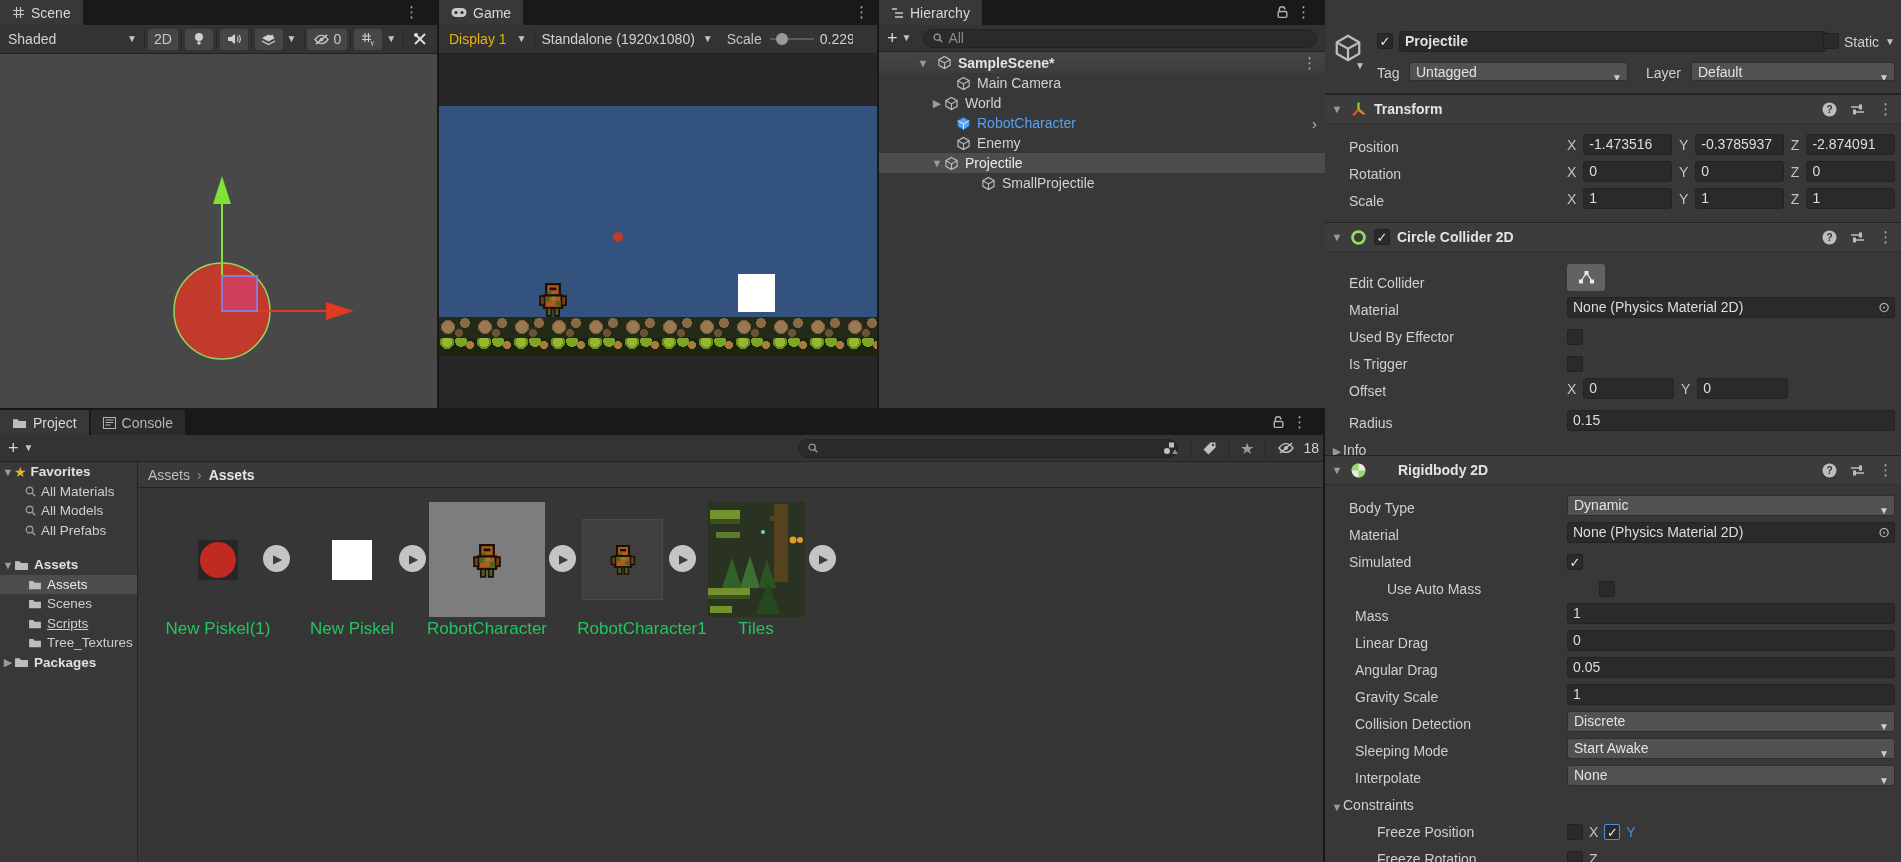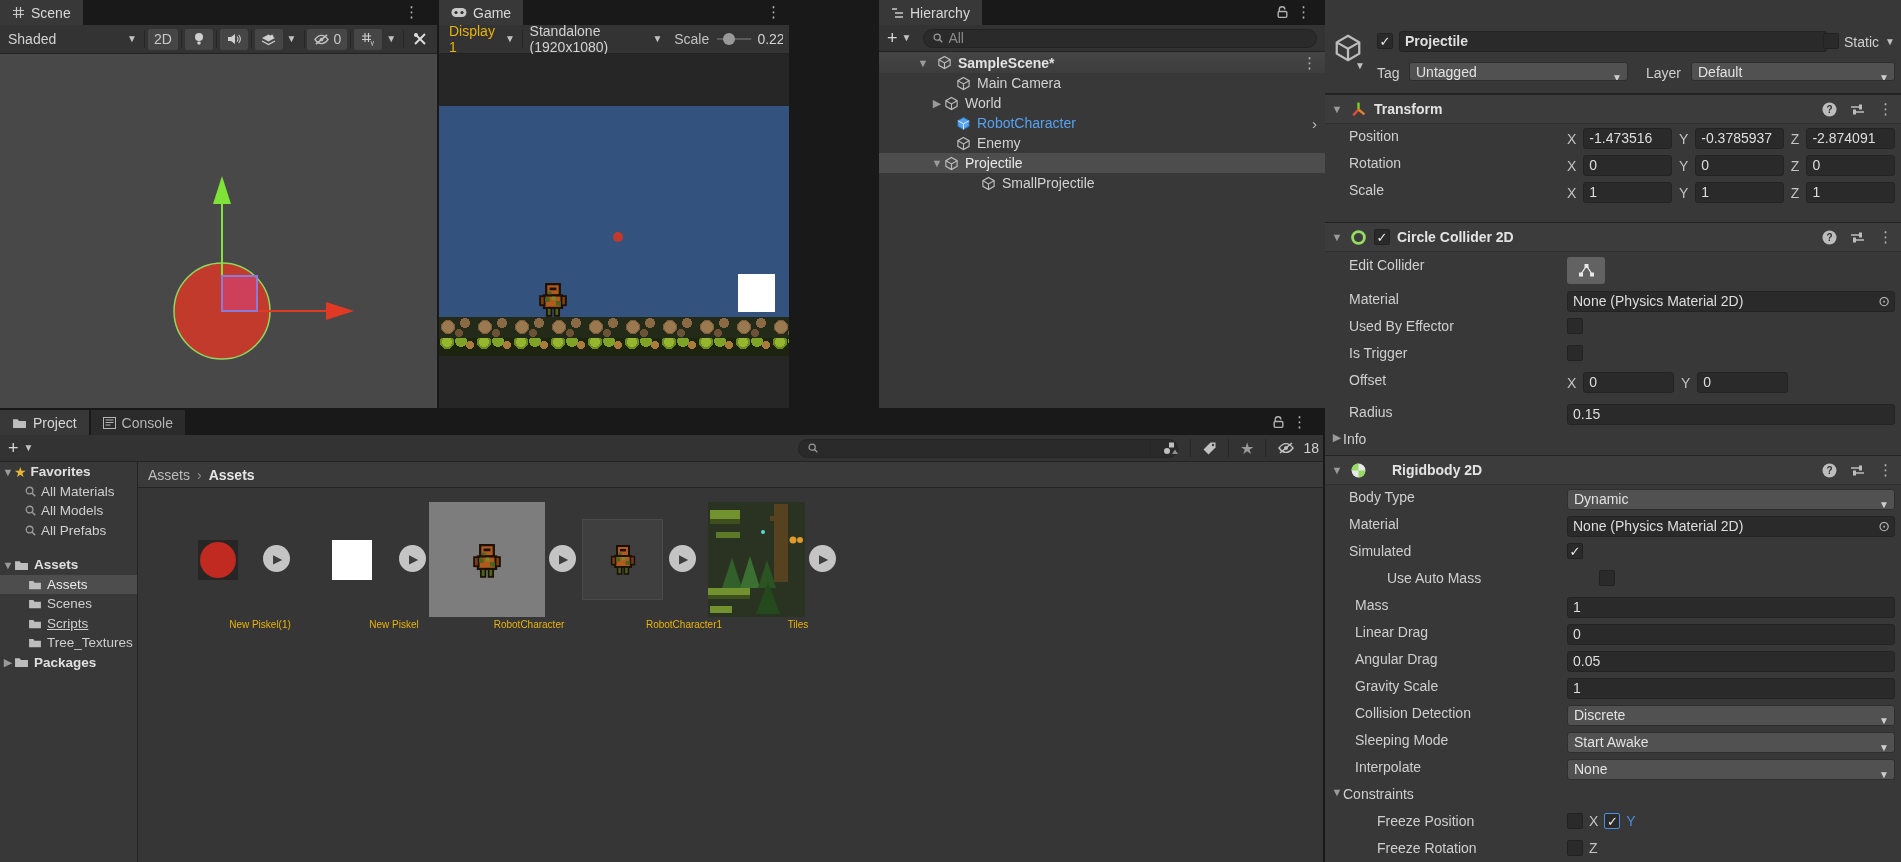--- a/index.html
+++ b/index.html
@@ -22,36 +22,36 @@
   
   .fld{background:#2a2a2a;border:1px solid #232323;border-radius:3px;height:19px;line-height:19px;
        padding:0 5px;color:#dedede;overflow:hidden;white-space:nowrap;}
   .dd{background:#515151;border:1px solid #2e2e2e;border-radius:3px;height:19px;line-height:19px;
       padding:0 20px 0 6px;color:#e2e2e2;position:relative;overflow:hidden;white-space:nowrap;}
   .dd .dda{position:absolute;right:5px;top:5px;font-size:10px;color:#cfcfcf;}
   .cb{width:16px;height:16px;background:#2a2a2a;border:1px solid #222;border-radius:2px;box-sizing:border-box;
       display:flex;align-items:center;justify-content:center;color:#ececec;font-size:13px;line-height:1;flex:none;}
   .cb.blue{border:1px solid #4a8fe0;}
   
-  .irow{display:flex;align-items:flex-start;height:27px;padding-left:24px;}
+  .irow{display:flex;align-items:flex-end;height:27px;padding-left:24px;}
   .ilbl{width:218px;flex:none;color:#cfcfcf;overflow:hidden;white-space:nowrap;}
   .ival{flex:1;margin-right:6px;display:flex;align-items:center;gap:7px;min-width:0;}
   .ival .grow{flex:1;min-width:0;}
   .axis{color:#c4c4c4;flex:none;}
   .chead{position:relative;height:28px;display:flex;align-items:center;gap:7px;padding-left:6px;
          background:#3c3c3c;border-top:1px solid #232323;border-bottom:1px solid #303030;}
   .chead b{color:#e3e3e3;}
   .hicons{position:absolute;right:8px;top:0;height:28px;display:flex;align-items:center;gap:13px;}
   .tri{color:#9a9a9a;font-size:11px;width:12px;text-align:center;flex:none;}
   
   .hrow{position:relative;height:20px;display:flex;align-items:center;color:#d2d2d2;}
   .trow{height:19.5px;display:flex;align-items:center;color:#cfcfcf;white-space:nowrap;overflow:hidden;}
   .play{position:absolute;width:27px;height:27px;border-radius:50%;background:#c4c4c4;color:#3c3c3c;
         display:flex;align-items:center;justify-content:center;font-size:12px;padding-left:2px;box-sizing:border-box;}
-  .albl{position:absolute;top:131px;transform:translateX(-50%);font-size:10px;color:#eab308;white-space:nowrap;margin-left:42px;}
+  .albl{position:absolute;top:131px;transform:translateX(-50%);font-size:17px;color:#22c55e;white-space:nowrap;}
   .searchbox{background:#2a2a2a;border:1px solid #232323;border-radius:10px;height:19px;
              display:flex;align-items:center;padding:0 8px;gap:4px;box-sizing:border-box;color:#8a8a8a;}
 </style>
 </head>
 <body>
 
 <svg width="0" height="0" style="position:absolute">
  <defs>
   <symbol id="sym-robot" viewBox="0 0 13 15">
     <rect x="3.5" y="0.5" width="6" height="5" fill="#b05a20" stroke="#1d1106" stroke-width="1"></rect>
@@ -170,21 +170,21 @@
         <circle cx="122" cy="157" r="48" fill="#c23a2c" stroke="#8fd85e" stroke-width="1.5"></circle>
         <line x1="122" y1="157" x2="122" y2="48" stroke="#86e03c" stroke-width="2"></line>
         <polygon points="122,22 113,50 131,50" fill="#7ee237"></polygon>
         <line x1="122" y1="157" x2="228" y2="157" stroke="#e03a24" stroke-width="2"></line>
         <polygon points="254,157 226,148 226,166" fill="#e03a24"></polygon>
         <rect x="122" y="122" width="35" height="35" fill="rgba(214,68,120,0.6)" stroke="#8b7ad8" stroke-width="2"></rect>
       </svg>
     </div>
   </div>
 
-  <div class="panel" id="game-panel" style="left:439px;top:0;width:350px;height:408px;">
+  <div class="panel" id="game-panel" style="left:439px;top:0;width:438px;height:408px;">
     <div class="tabstrip">
       <div class="tab">
         <svg class="ic" width="16" height="11" viewBox="0 0 16 11">
             <rect x="0.5" y="1" width="15" height="9" rx="4.5" fill="#c8c8c8"></rect>
             <circle cx="5" cy="5.5" r="1.6" fill="#2b2b2b"></circle>
             <circle cx="11" cy="5.5" r="1.6" fill="#2b2b2b"></circle>
           </svg>
         <span>Game</span>
       </div>
       <span class="kebab" style="right:8px;">⋮</span>
@@ -638,21 +638,21 @@
     </div>
 
     <div style="position:absolute;left:0;top:455px;width:576px;">
       <div class="chead">
         <span class="tri">▼</span>
         <svg class="ic" width="17" height="17" viewBox="0 0 16 16">
             <circle cx="8" cy="8" r="6.5" fill="#e8e8e8"></circle>
             <path d="M8 1.5A6.5 6.5 0 0 0 1.5 8H8Z" fill="#95db60"></path>
             <path d="M8 14.5A6.5 6.5 0 0 0 14.5 8H8Z" fill="#95db60"></path>
           </svg>
-        <b style="margin-left:18px;">Rigidbody 2D</b>
+        <b style="margin-left:24px;">Rigidbody 2D</b>
         <div class="hicons">
           <svg class="ic" width="15" height="15" viewBox="0 0 15 15">
               <circle cx="7.5" cy="7.5" r="7" fill="#bdbdbd"></circle>
               <text x="7.5" y="11" text-anchor="middle" font-size="10" font-weight="bold" fill="#333" font-family="Liberation Sans,sans-serif">?</text>
             </svg>
           <svg class="ic" width="15" height="13" viewBox="0 0 15 13">
               <path d="M1 4h10M4 9h10" stroke="#bdbdbd" stroke-width="1.4"></path>
               <rect x="9" y="1.5" width="3" height="5" fill="#bdbdbd"></rect>
               <rect x="3" y="6.5" width="3" height="5" fill="#bdbdbd"></rect>
             </svg>

